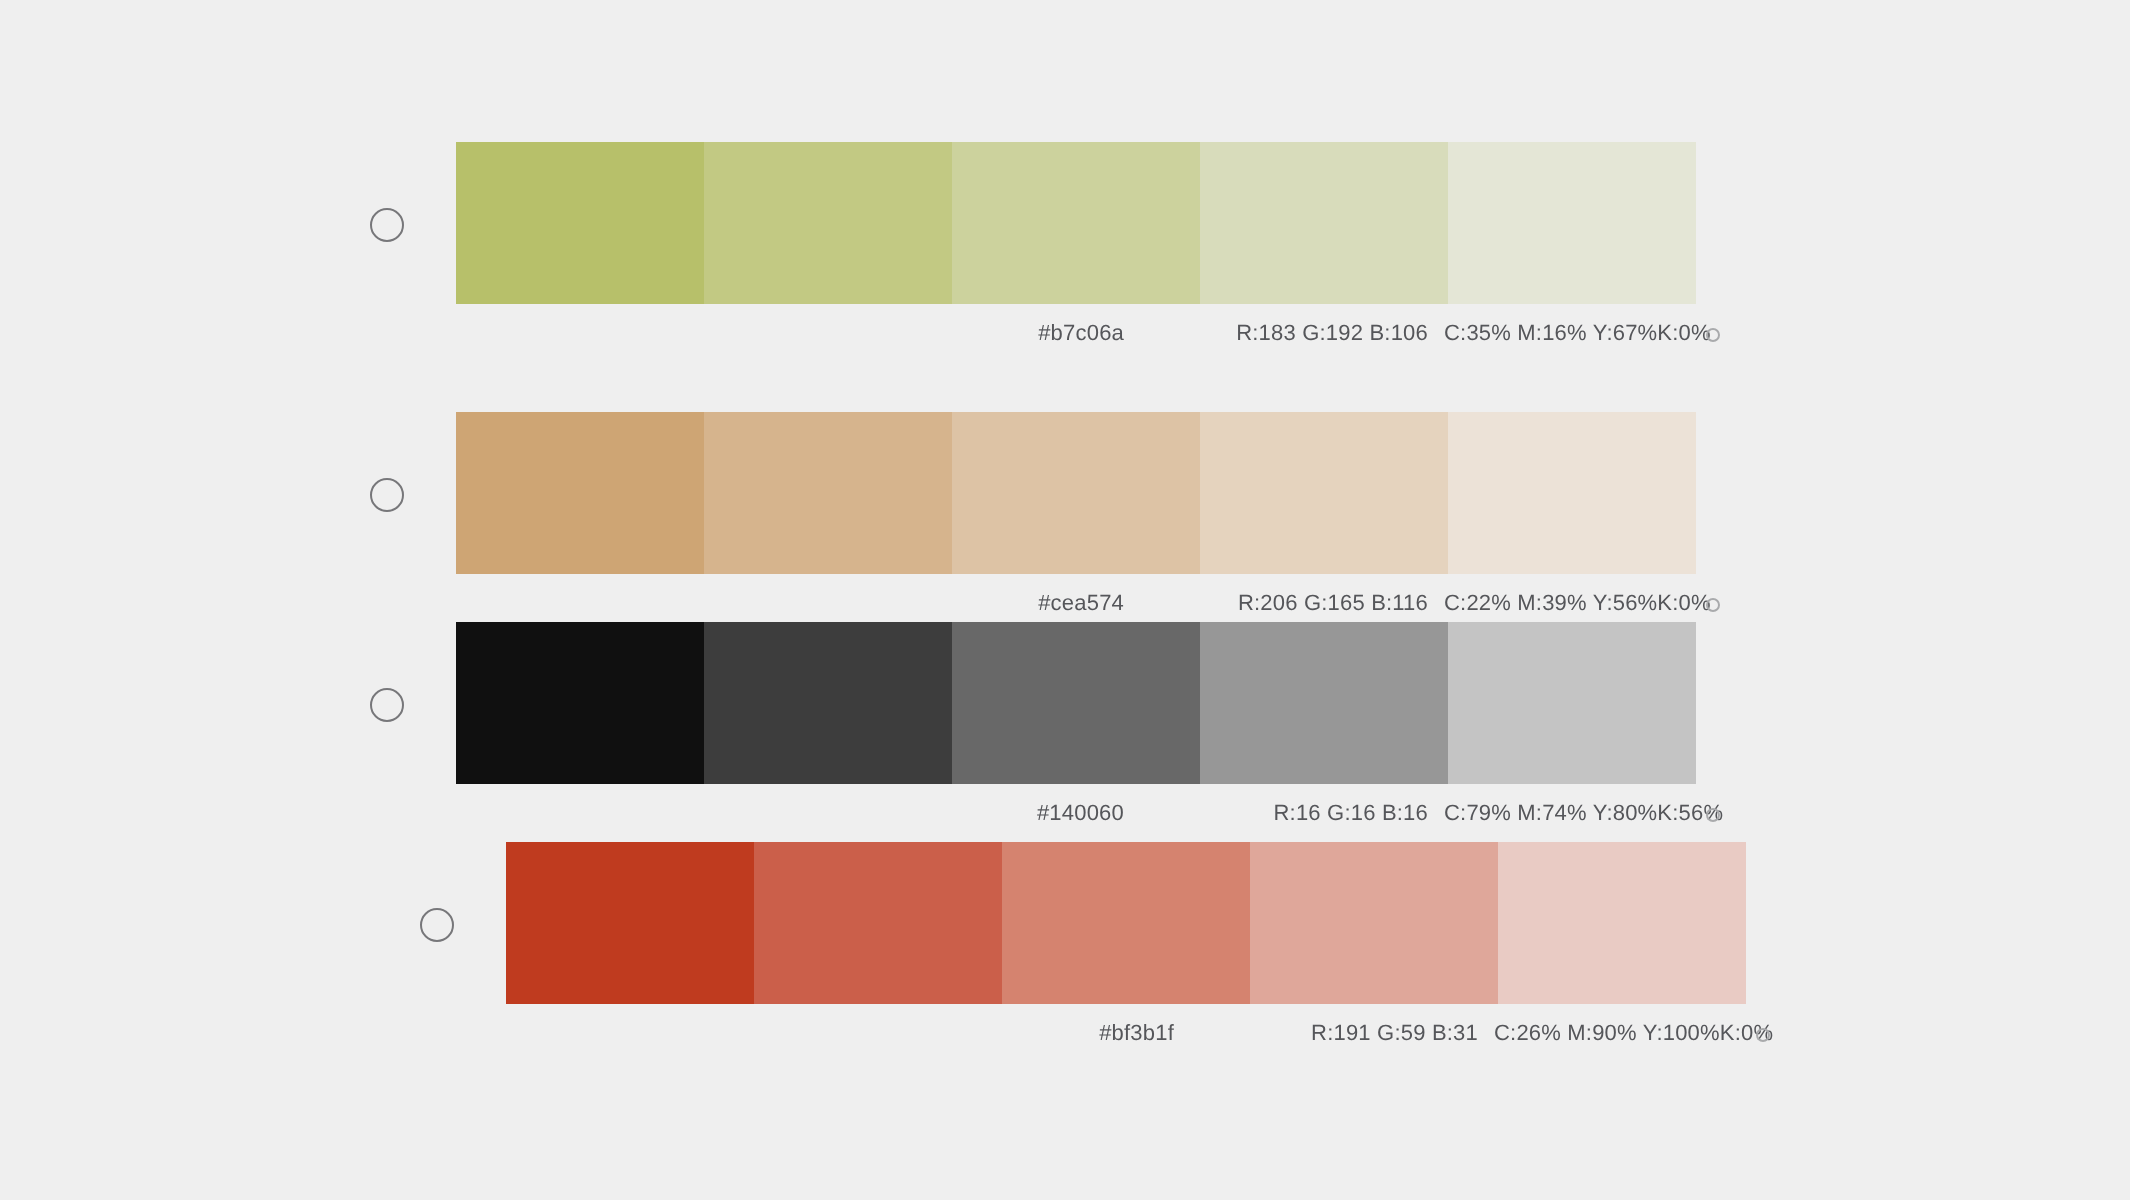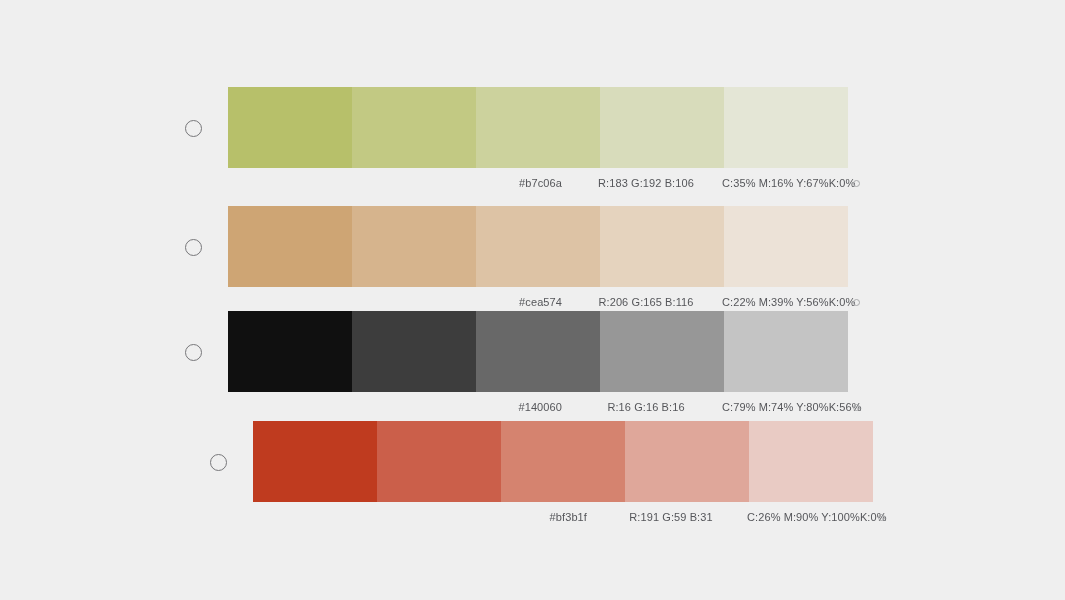--- a/index.html
+++ b/index.html
@@ -80,21 +80,21 @@
     width: 196px;
     padding-right: 16px;
     box-sizing: border-box;
     white-space: nowrap;
   }
 
   .meta-rgb {
     font-size: 11px;
     color: #55565a;
     letter-spacing: 0.1px;
-    text-align: center;
+    text-align: right;
     width: 144px;
     padding-right: 8px;
     box-sizing: border-box;
     white-space: nowrap;
   }
 
   .meta-cmyk {
     font-size: 11px;
     color: #55565a;
     letter-spacing: 0.1px;
@@ -114,21 +114,21 @@
     background: transparent;
     flex: 0 0 auto;
     margin-left: 3px;
     cursor: pointer;
   }
 </style>
 </head>
 <body style="background: rgb(239, 239, 239);">
 
 <div id="palette-list">
-    <div class="palette-row" style="top: 87px;">
+    <div class="palette-row" style="top: 71px;">
       <div class="row-radio" style="top: 33px;"></div>
       <div class="swatch-strip">
         <div class="swatch" title="#b7c06a" style="background: rgb(183, 192, 106);"></div>
         <div class="swatch" title="#c2c983" style="background: rgb(194, 201, 131);"></div>
         <div class="swatch" title="#ccd29d" style="background: rgb(204, 210, 157);"></div>
         <div class="swatch" title="#d8dcbb" style="background: rgb(216, 220, 187);"></div>
         <div class="swatch" title="#e4e6d6" style="background: rgb(228, 230, 214);"></div>
       </div>
       <div class="row-meta">
         <span class="meta-hex">#b7c06a</span>

